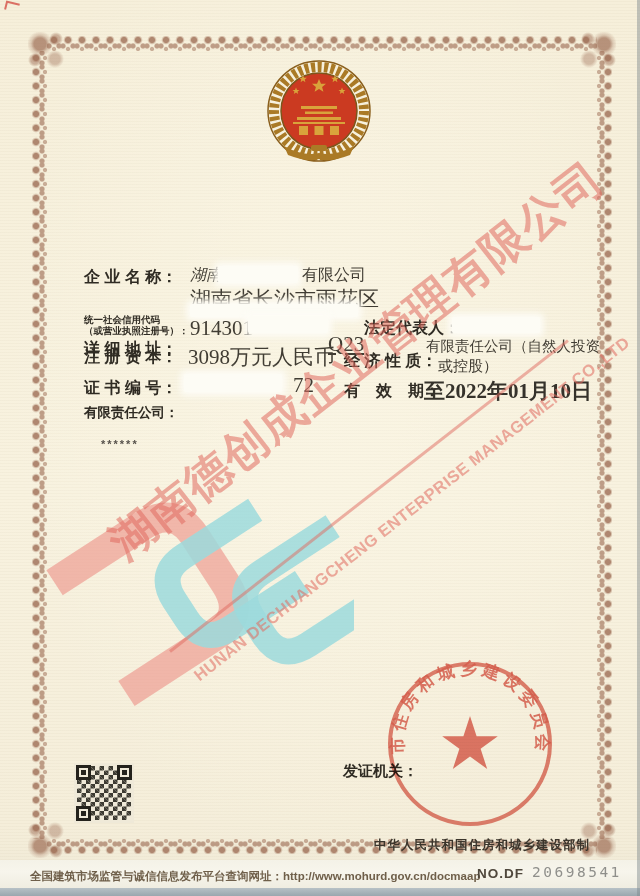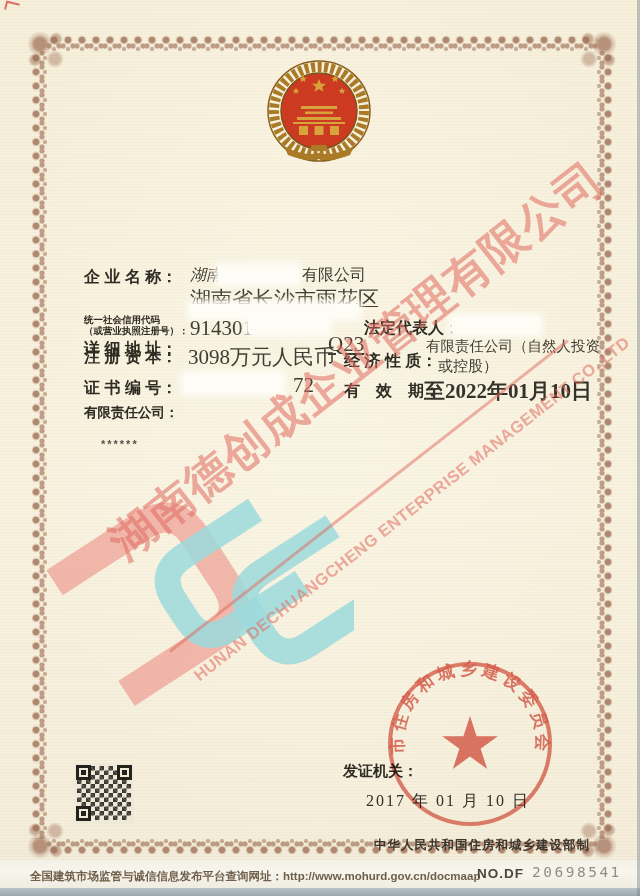--- a/index.html
+++ b/index.html
@@ -185,21 +185,20 @@
 
   <svg id="wm-logo" class="abs" width="310" height="260" viewBox="0 0 310 260">
     <g transform="rotate(-33 150 130)" fill="none" stroke-linecap="square">
       <path d="M 52 48 L 142 48 Q 180 48 180 86 L 180 142 Q 180 180 142 180 L 52 180" stroke="rgba(238,150,140,.8)" stroke-width="30"></path>
       <path d="M 232 96 L 160 96 Q 128 96 128 128 L 128 150 Q 128 182 160 182 L 232 182" stroke="rgba(134,213,220,.85)" stroke-width="26"></path>
       <path d="M 288 152 L 216 152 Q 184 152 184 184 L 184 206 Q 184 238 216 238 L 288 238" stroke="rgba(134,213,220,.85)" stroke-width="26"></path>
     </g>
   </svg>
 
   <div id="issuer-label" class="abs lbl">发证机关：</div>
-  <div id="issue-date" class="abs">2017 年 01 月 10 日</div>
   <div id="made-by" class="abs">中华人民共和国住房和城乡建设部制</div>
 
   <svg id="seal" class="abs" viewBox="0 0 184 184">
     <defs>
       <path id="sealArc" d="M 31 117 A 67 67 0 1 1 153 117" fill="none"></path>
     </defs>
     <circle cx="92" cy="92" r="80" fill="none" stroke="#d6483a" stroke-width="4" opacity=".8"></circle>
     <polygon points="92,64 98.6,84.2 119.8,84.2 102.6,96.8 109.2,117 92,104.5 74.8,117 81.4,96.8 64.2,84.2 85.4,84.2" fill="#d6483a" opacity=".85"></polygon>
     <text font-size="17" font-weight="bold" fill="#d6483a" letter-spacing="4.5" opacity=".85" font-family="Liberation Sans, sans-serif">
       <textPath href="#sealArc" startOffset="6%">市住房和城乡建设委员会</textPath>

